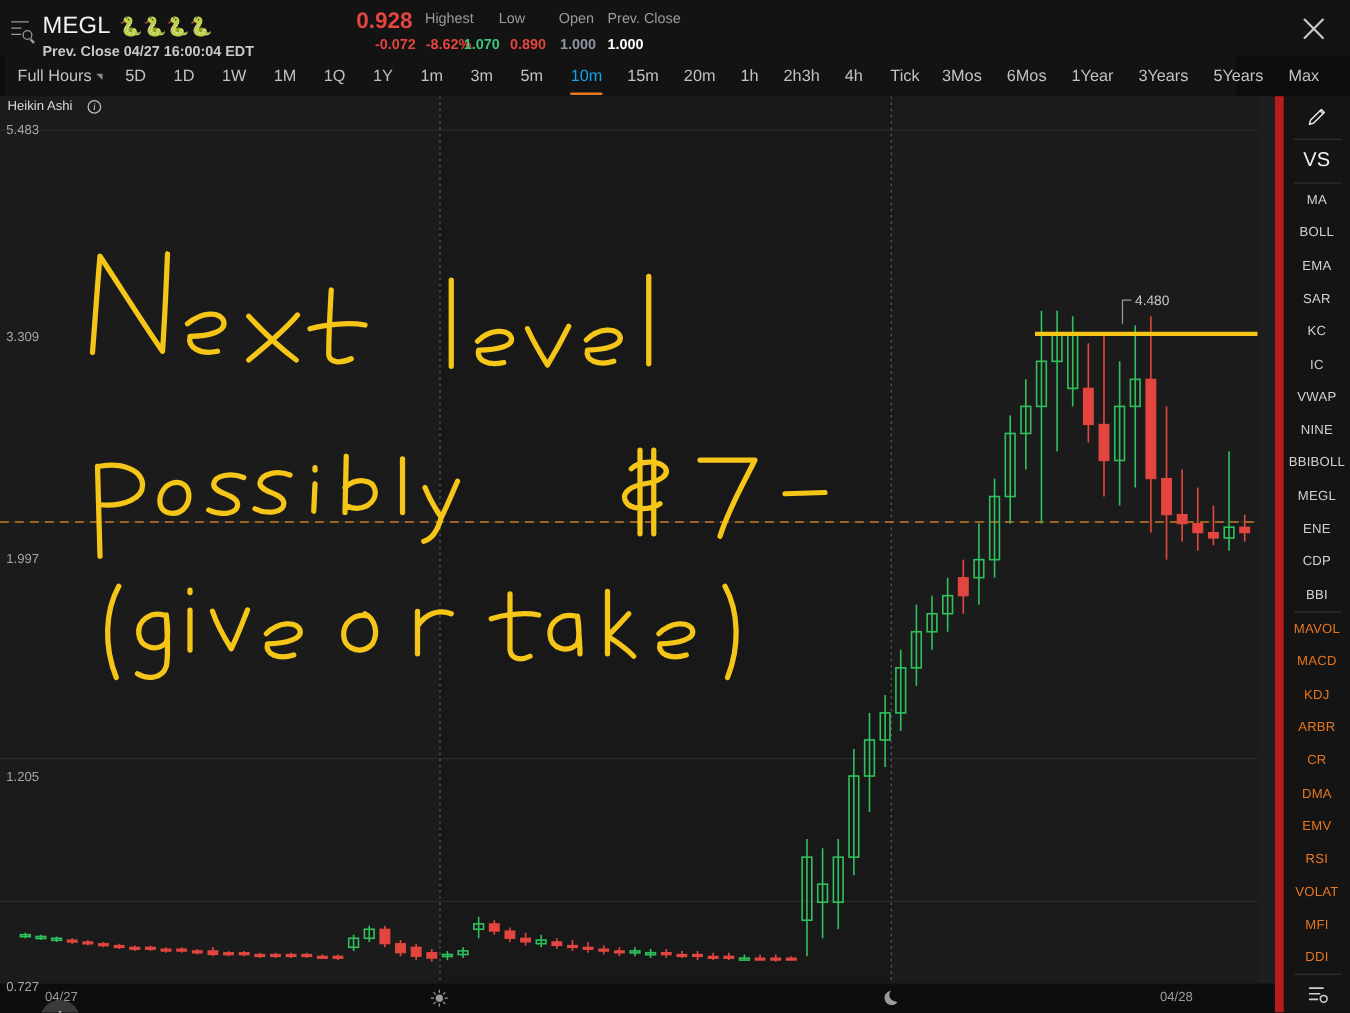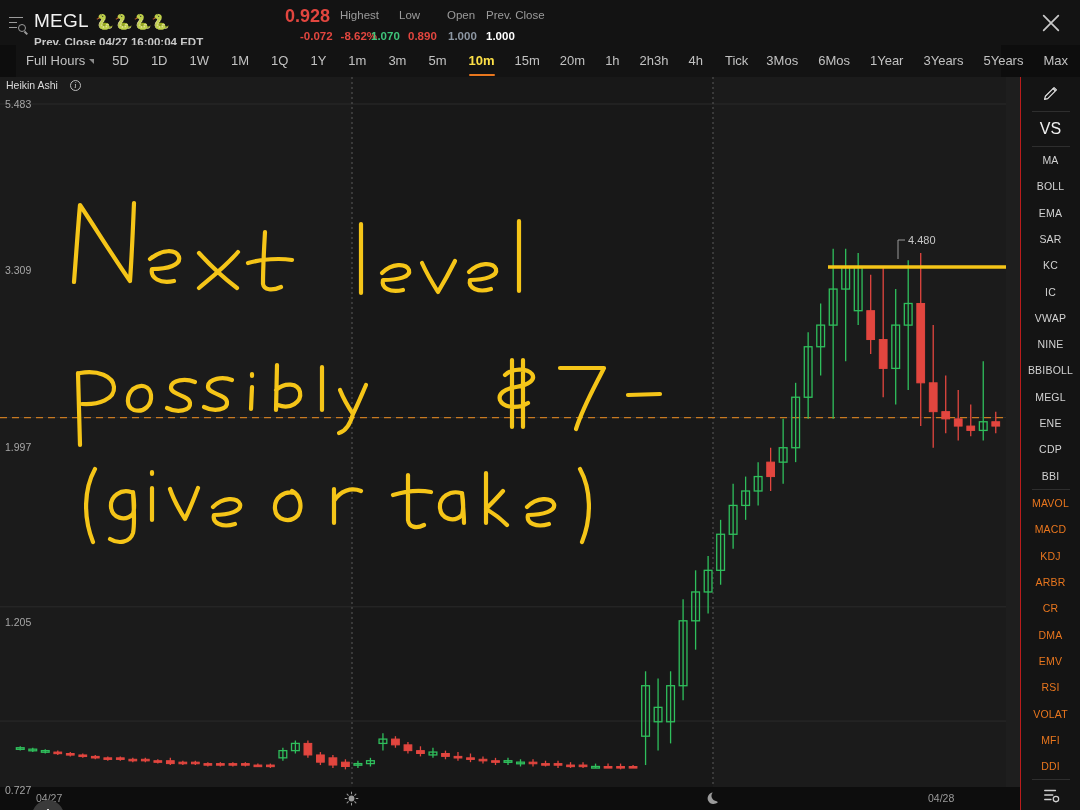--- a/index.html
+++ b/index.html
@@ -47,28 +47,28 @@
   .stat-v { position:absolute; font-size:11.5px; top:30px; font-weight:bold; }
 
   .close-btn {
     position:absolute; right:14px; top:8px; width:30px; height:30px;
     display:flex; align-items:center; justify-content:center; cursor:pointer;
   }
   .close-btn svg { width:22px; height:22px; }
 
   
   .tfbar {
-    position:absolute; left:16px; top:45px; width:985px; height:32px;
+    position:absolute; left:4px; top:45px; width:985px; height:32px;
     background:#131313; display:flex; align-items:flex-end;
   }
   .tf {
     font-size:13px; color:#c2c2c2; padding:0 0px; cursor:pointer;
     position:relative; height:32px; line-height:32px; white-space:nowrap;
   }
-  .tf.active { color:#fde047; font-weight:bold; }
+  .tf.active { color:#0ea5e9; font-weight:normal; }
   .tf.active::after {
     content:""; position:absolute; left:50%; transform:translateX(-50%);
     bottom:1px; width:26px; height:2px; background:#e8761e; border-radius:1px;
   }
   .tf-caret {
     display:inline-block; width:0;height:0;
     border-left:5px solid transparent; border-top:5px solid #8a8a8a;
     margin-left:4px; vertical-align:1px;
   }
   .tf-sep { width:1px; height:15px; background:#3a3a3a; margin:0 9px; }
@@ -110,21 +110,21 @@
   .timeaxis {
     position:absolute; left:0; top:787px; width:1020px; height:23px;
     background:#0d0d0d;
   }
   .tick { position:absolute; font-size:10.5px; color:#9b9b9b; top:5px; }
   .sun, .moon { position:absolute; top:4px; }
 
   
   .sidebar {
     position:absolute; right:0; top:77px; width:60px; height:733px;
-    background:#141414; border-left:1px solid #b91c1c;
+    background:#141414; border-left:7px solid #b91c1c;
     display:flex; flex-direction:column; align-items:center;
   }
   .sb-item {
     width:60px; height:26.4px; display:flex; align-items:center; justify-content:center;
     font-size:10.5px; color:#d2d2d2; cursor:pointer; letter-spacing:.2px;
   }
   .sb-item.orange { color:#e8761e; }
   .sb-item.vs { font-size:16px; color:#f0f0f0; height:34px; font-weight:400; }
   .sb-pencil { width:60px; height:34px; display:flex; align-items:center; justify-content:center; cursor:pointer;}
   .sb-div { width:38px; height:1px; background:#2e2e2e; }

